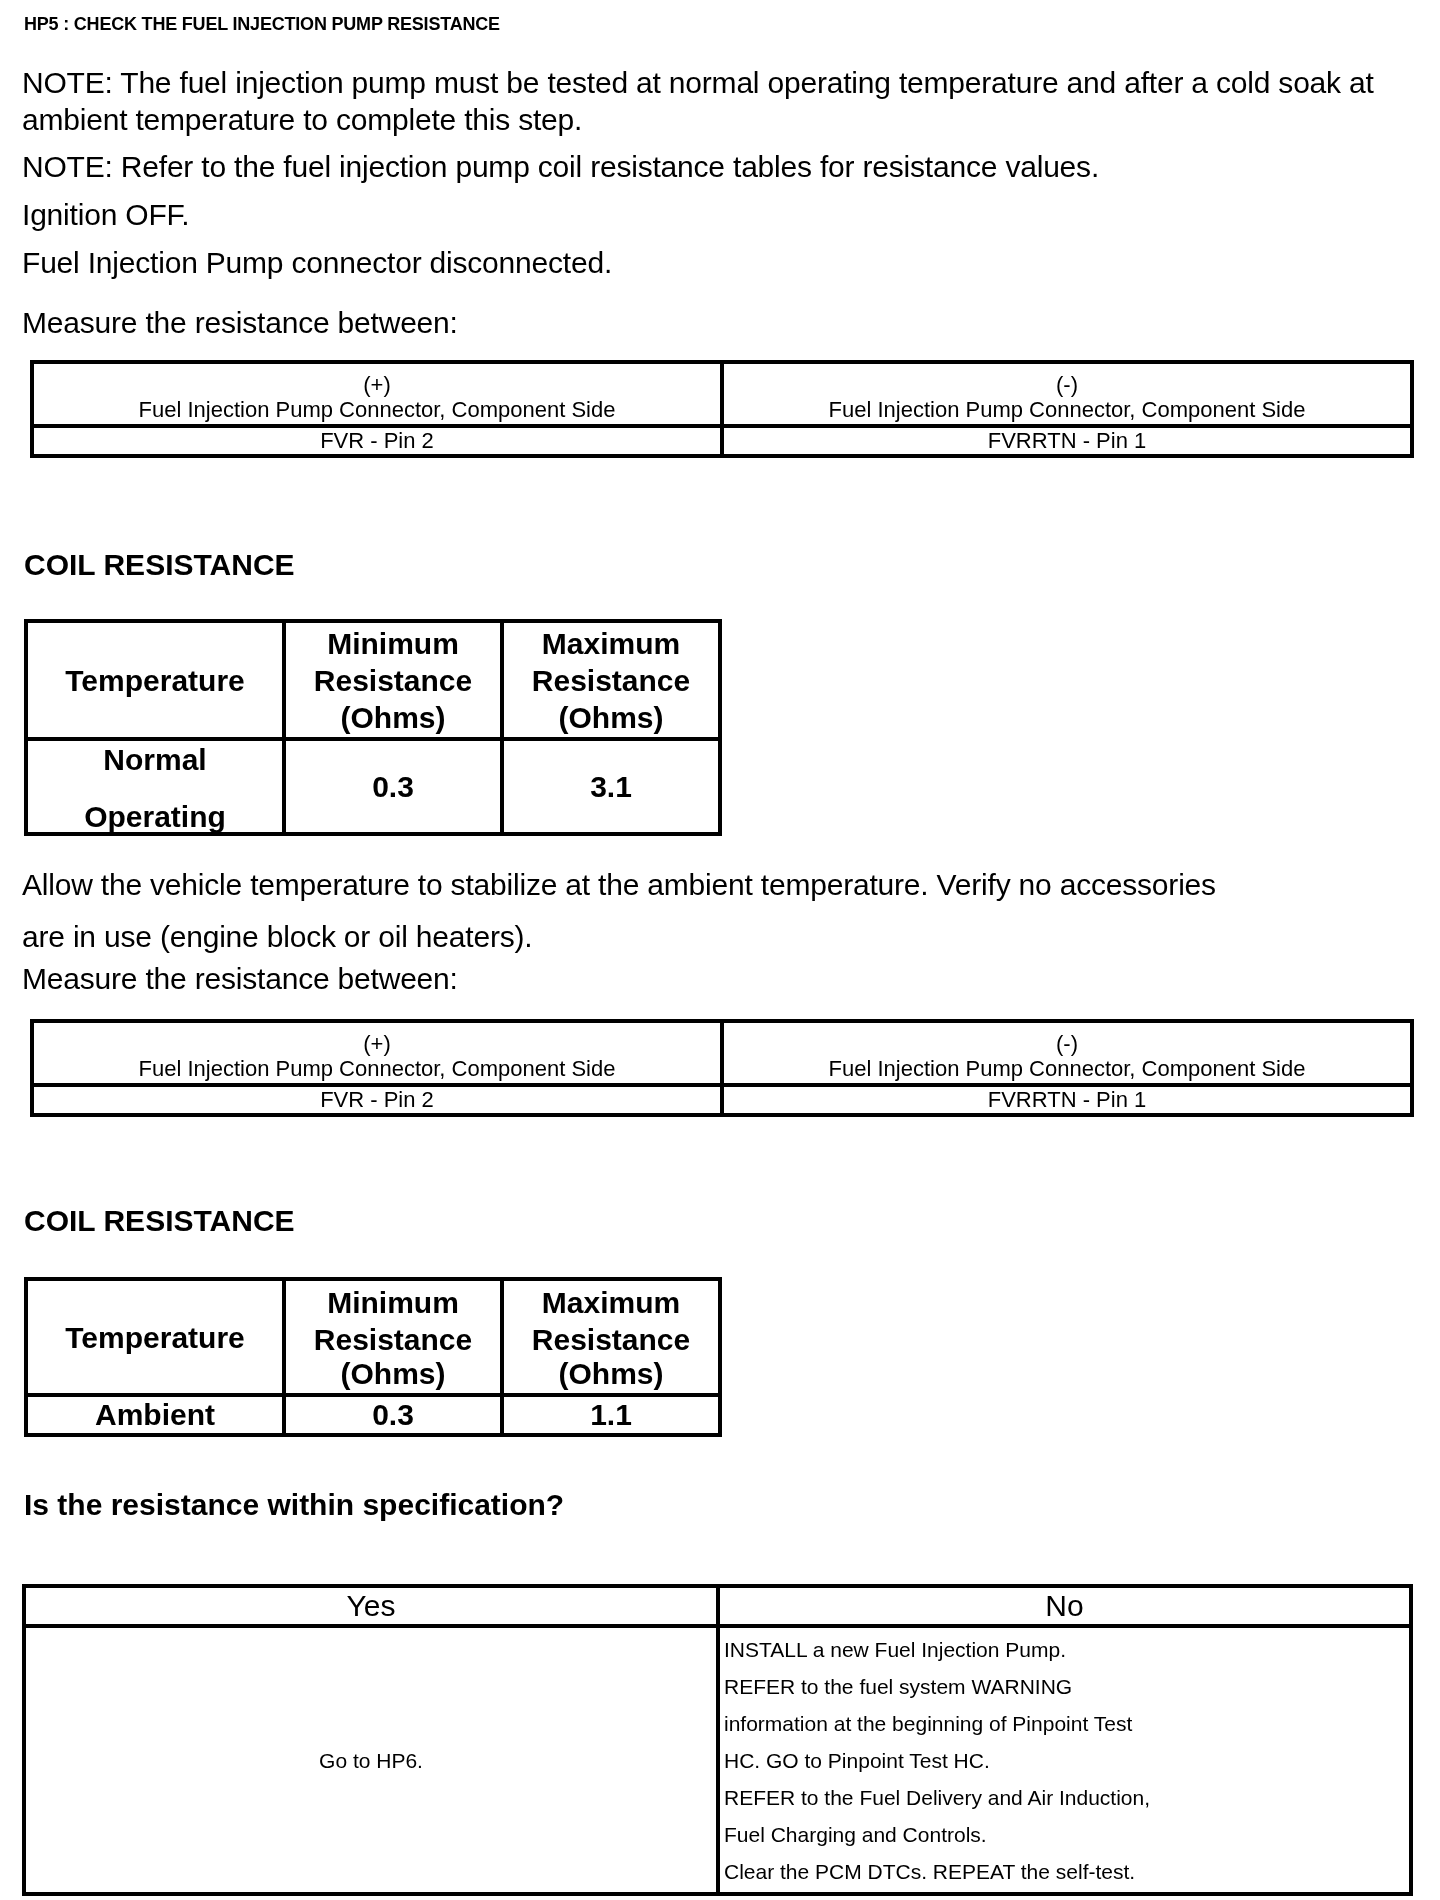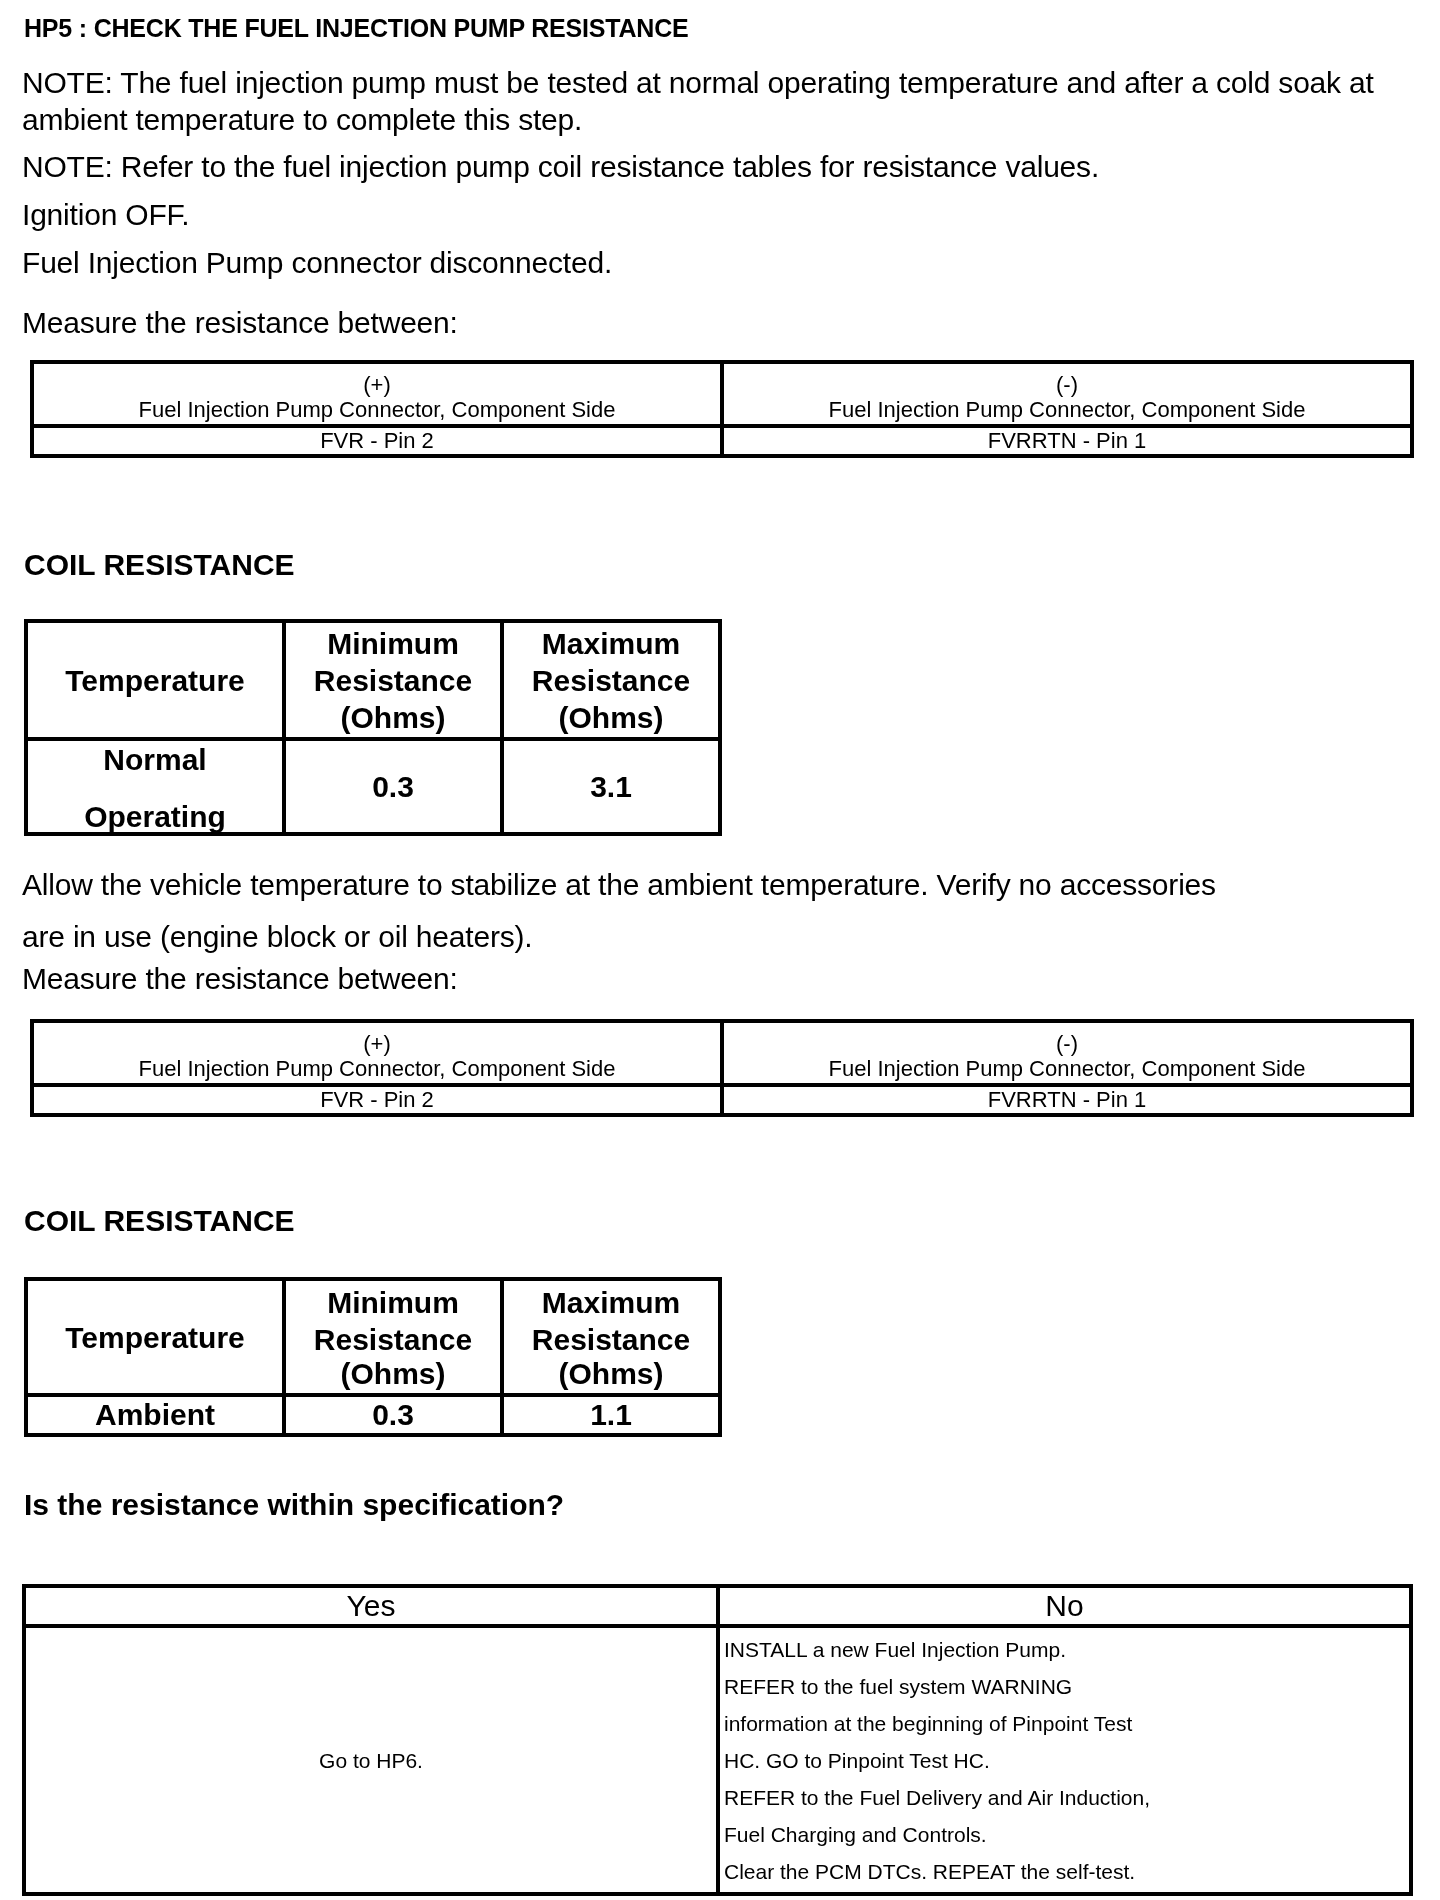--- a/index.html
+++ b/index.html
@@ -1,18 +1,18 @@
 <!DOCTYPE html>
 <html><head>
 <meta charset="utf-8">
 <style>
   html, body { margin:0; padding:0; background:#ffffff; }
   body { width:1440px; height:1900px; position:relative; overflow:hidden; color:#000; font-family:"Liberation Sans", sans-serif; }
   .abs { position:absolute; }
-  .title { left:24px; top:14px; font-size:25px; font-weight:bold; letter-spacing:-0.2px; }
+  .title { left:24px; top:14px; font-size:18px; font-weight:bold; letter-spacing:-0.2px; }
   .p { left:22px; font-size:30px; line-height:37px; letter-spacing:-0.2px; }
   .h2 { left:24px; font-size:30px; font-weight:bold; }
   table { border-collapse:collapse; position:absolute; }
   td, th { border:4px solid #000; text-align:center; padding:0; }
   .conn td { font-size:22px; line-height:25px; width:50%; }
   .conn .hdr { height:58px; vertical-align:bottom; padding-bottom:2px; }
   .conn .val { height:26px; line-height:24px; }
   .coil th, .coil td { font-size:30px; font-weight:bold; line-height:37px; }
   .yn th { font-size:30px; font-weight:normal; height:36px; line-height:34px; }
   .yn td { font-size:21px; line-height:37px; }

